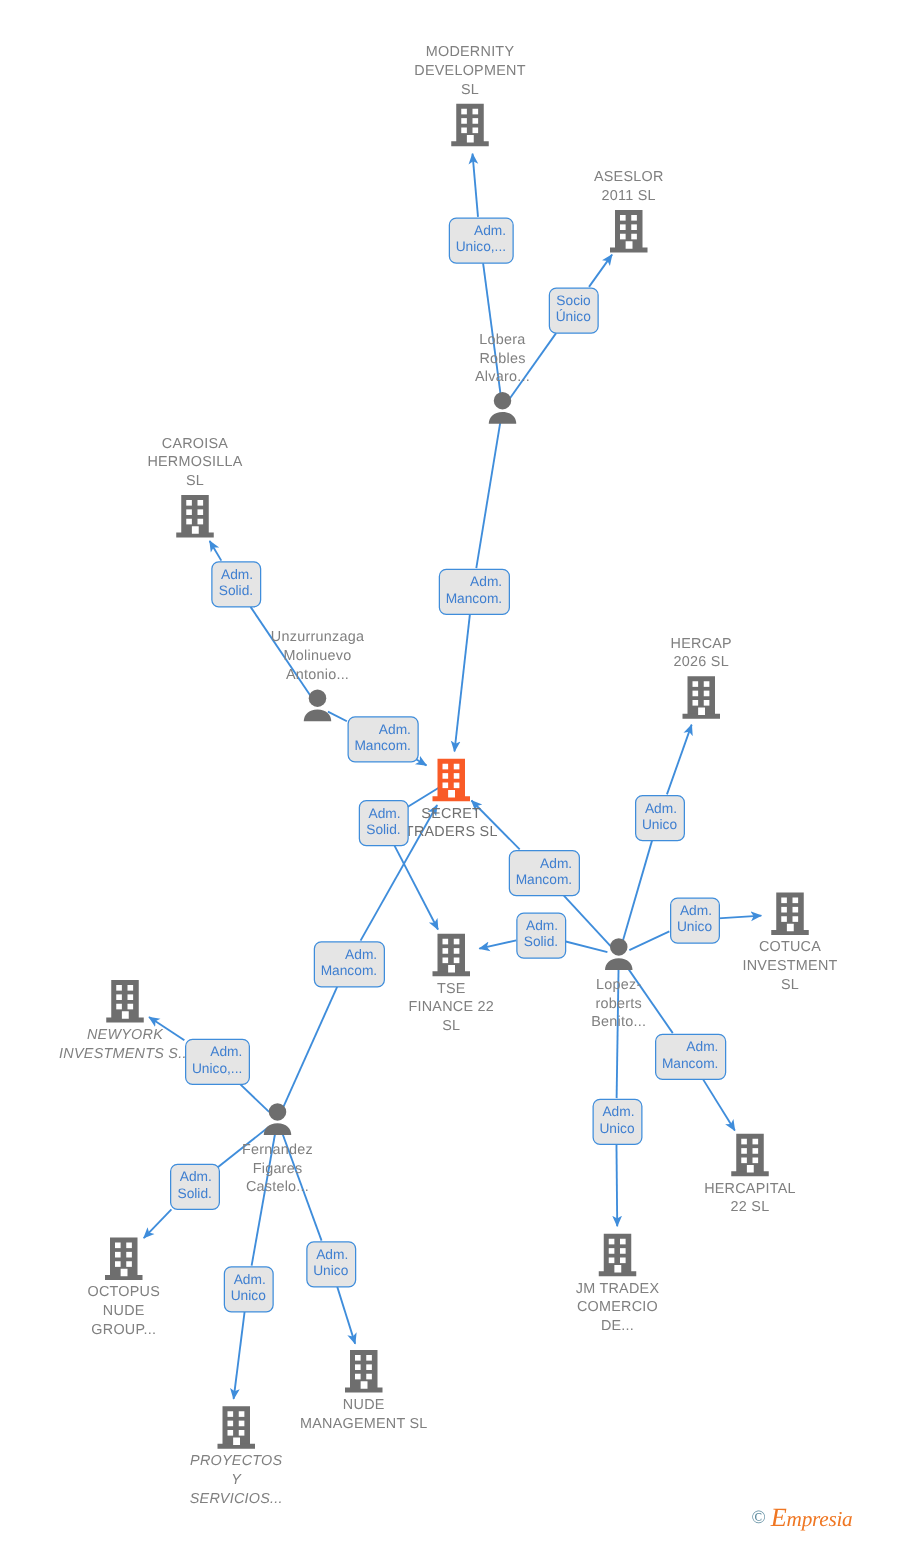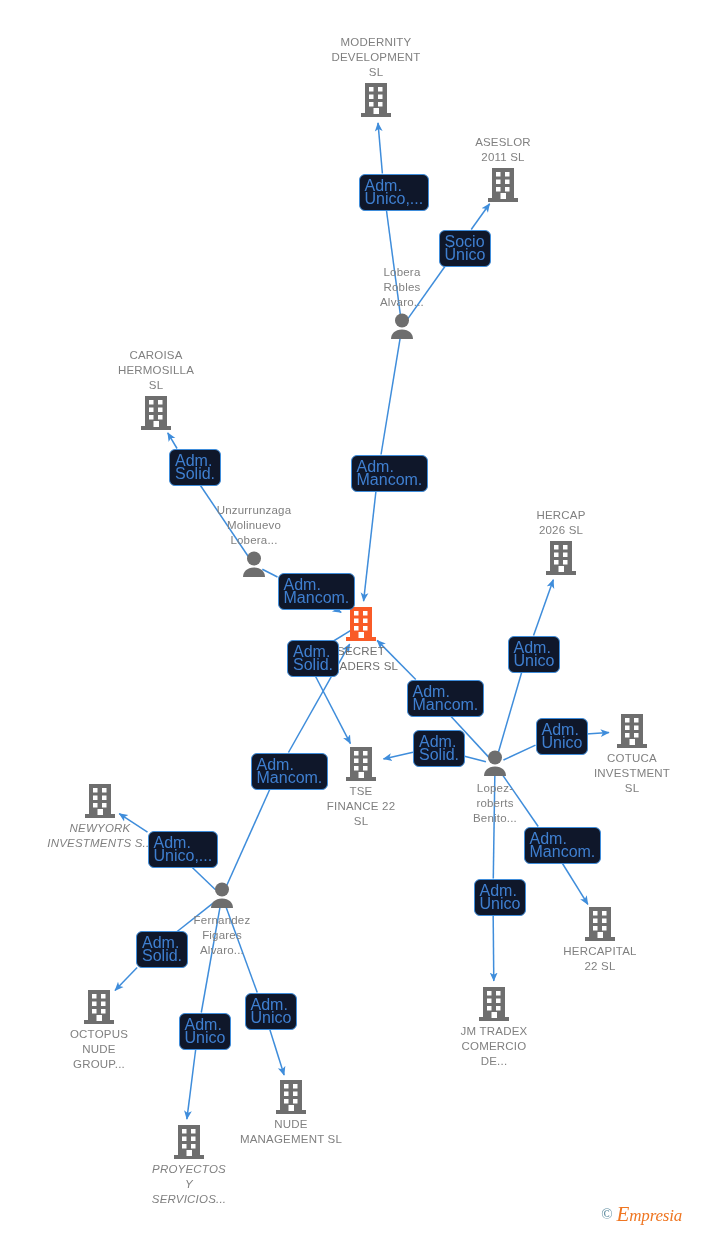--- a/index.html
+++ b/index.html
@@ -62,27 +62,27 @@
   
   .node.above .nlabel {
     margin-top: 0;
     margin-bottom: 1px;
   }
 
   
   .chip {
     position: absolute;
     box-sizing: border-box;
-    background: #0f172a;
+    background: #e5e5e5;
     border: 1.4px solid #3f8ddb;
     border-radius: 6px;
     color: #3f7fd0;
-    font-size: 16px;
+    font-size: 11px;
     line-height: 13.5px;
-    text-align: left;
+    text-align: right;
     padding: 4px 5px 4px 5px;
     white-space: pre-line;
     z-index: 9;
   }
 
   
   #watermark {
     position: absolute;
     right: 8px;
     bottom: 8px;
@@ -209,21 +209,21 @@
             <rect x="10" y="13.5" width="4.5" height="4.5" fill="#ffffff"></rect>
             <rect x="19" y="13.5" width="4.5" height="4.5" fill="#ffffff"></rect>
             <rect x="10" y="21" width="4.5" height="4.5" fill="#ffffff"></rect>
             <rect x="19" y="21" width="4.5" height="4.5" fill="#ffffff"></rect>
             <rect x="14.5" y="27" width="5.5" height="6" fill="#ffffff"></rect>
           </svg></span>
       </div>
       <div class="node person above" style="left: 254px; top: 503px;">
         <span class="nlabel">Unzurrunzaga
 Molinuevo
-Lobera...</span>
+Antonio...</span>
         <span class="glyph"><svg width="32" height="32" viewBox="0 0 32 32">
             <circle cx="16" cy="9.5" r="7" fill="#6e6e6e"></circle>
             <path d="M16 18.5c-7 0-11 4.4-11 9.5h22c0-5.1-4-9.5-11-9.5z" fill="#6e6e6e"></path>
           </svg></span>
       </div>
       <div class="node company above" style="left: 561px; top: 508px;">
         <span class="nlabel">HERCAP
 2026  SL</span>
         <span class="glyph"><svg width="34" height="38" viewBox="0 0 34 38">
             <rect x="6" y="2" width="22" height="31" fill="#6e6e6e"></rect>
@@ -323,21 +323,21 @@
         <span class="nlabel">HERCAPITAL
 22  SL</span>
       </div>
       <div class="node person" style="left: 222px; top: 880px;">
         <span class="glyph"><svg width="32" height="32" viewBox="0 0 32 32">
             <circle cx="16" cy="9.5" r="7" fill="#6e6e6e"></circle>
             <path d="M16 18.5c-7 0-11 4.4-11 9.5h22c0-5.1-4-9.5-11-9.5z" fill="#6e6e6e"></path>
           </svg></span>
         <span class="nlabel">Fernandez
 Figares
-Alvaro...</span>
+Castelo...</span>
       </div>
       <div class="node company" style="left: 494px; top: 985px;">
         <span class="glyph"><svg width="34" height="38" viewBox="0 0 34 38">
             <rect x="6" y="2" width="22" height="31" fill="#6e6e6e"></rect>
             <rect x="2" y="32" width="30" height="4" fill="#6e6e6e"></rect>
             <rect x="10" y="6" width="4.5" height="4.5" fill="#ffffff"></rect>
             <rect x="19" y="6" width="4.5" height="4.5" fill="#ffffff"></rect>
             <rect x="10" y="13.5" width="4.5" height="4.5" fill="#ffffff"></rect>
             <rect x="19" y="13.5" width="4.5" height="4.5" fill="#ffffff"></rect>
             <rect x="10" y="21" width="4.5" height="4.5" fill="#ffffff"></rect>

